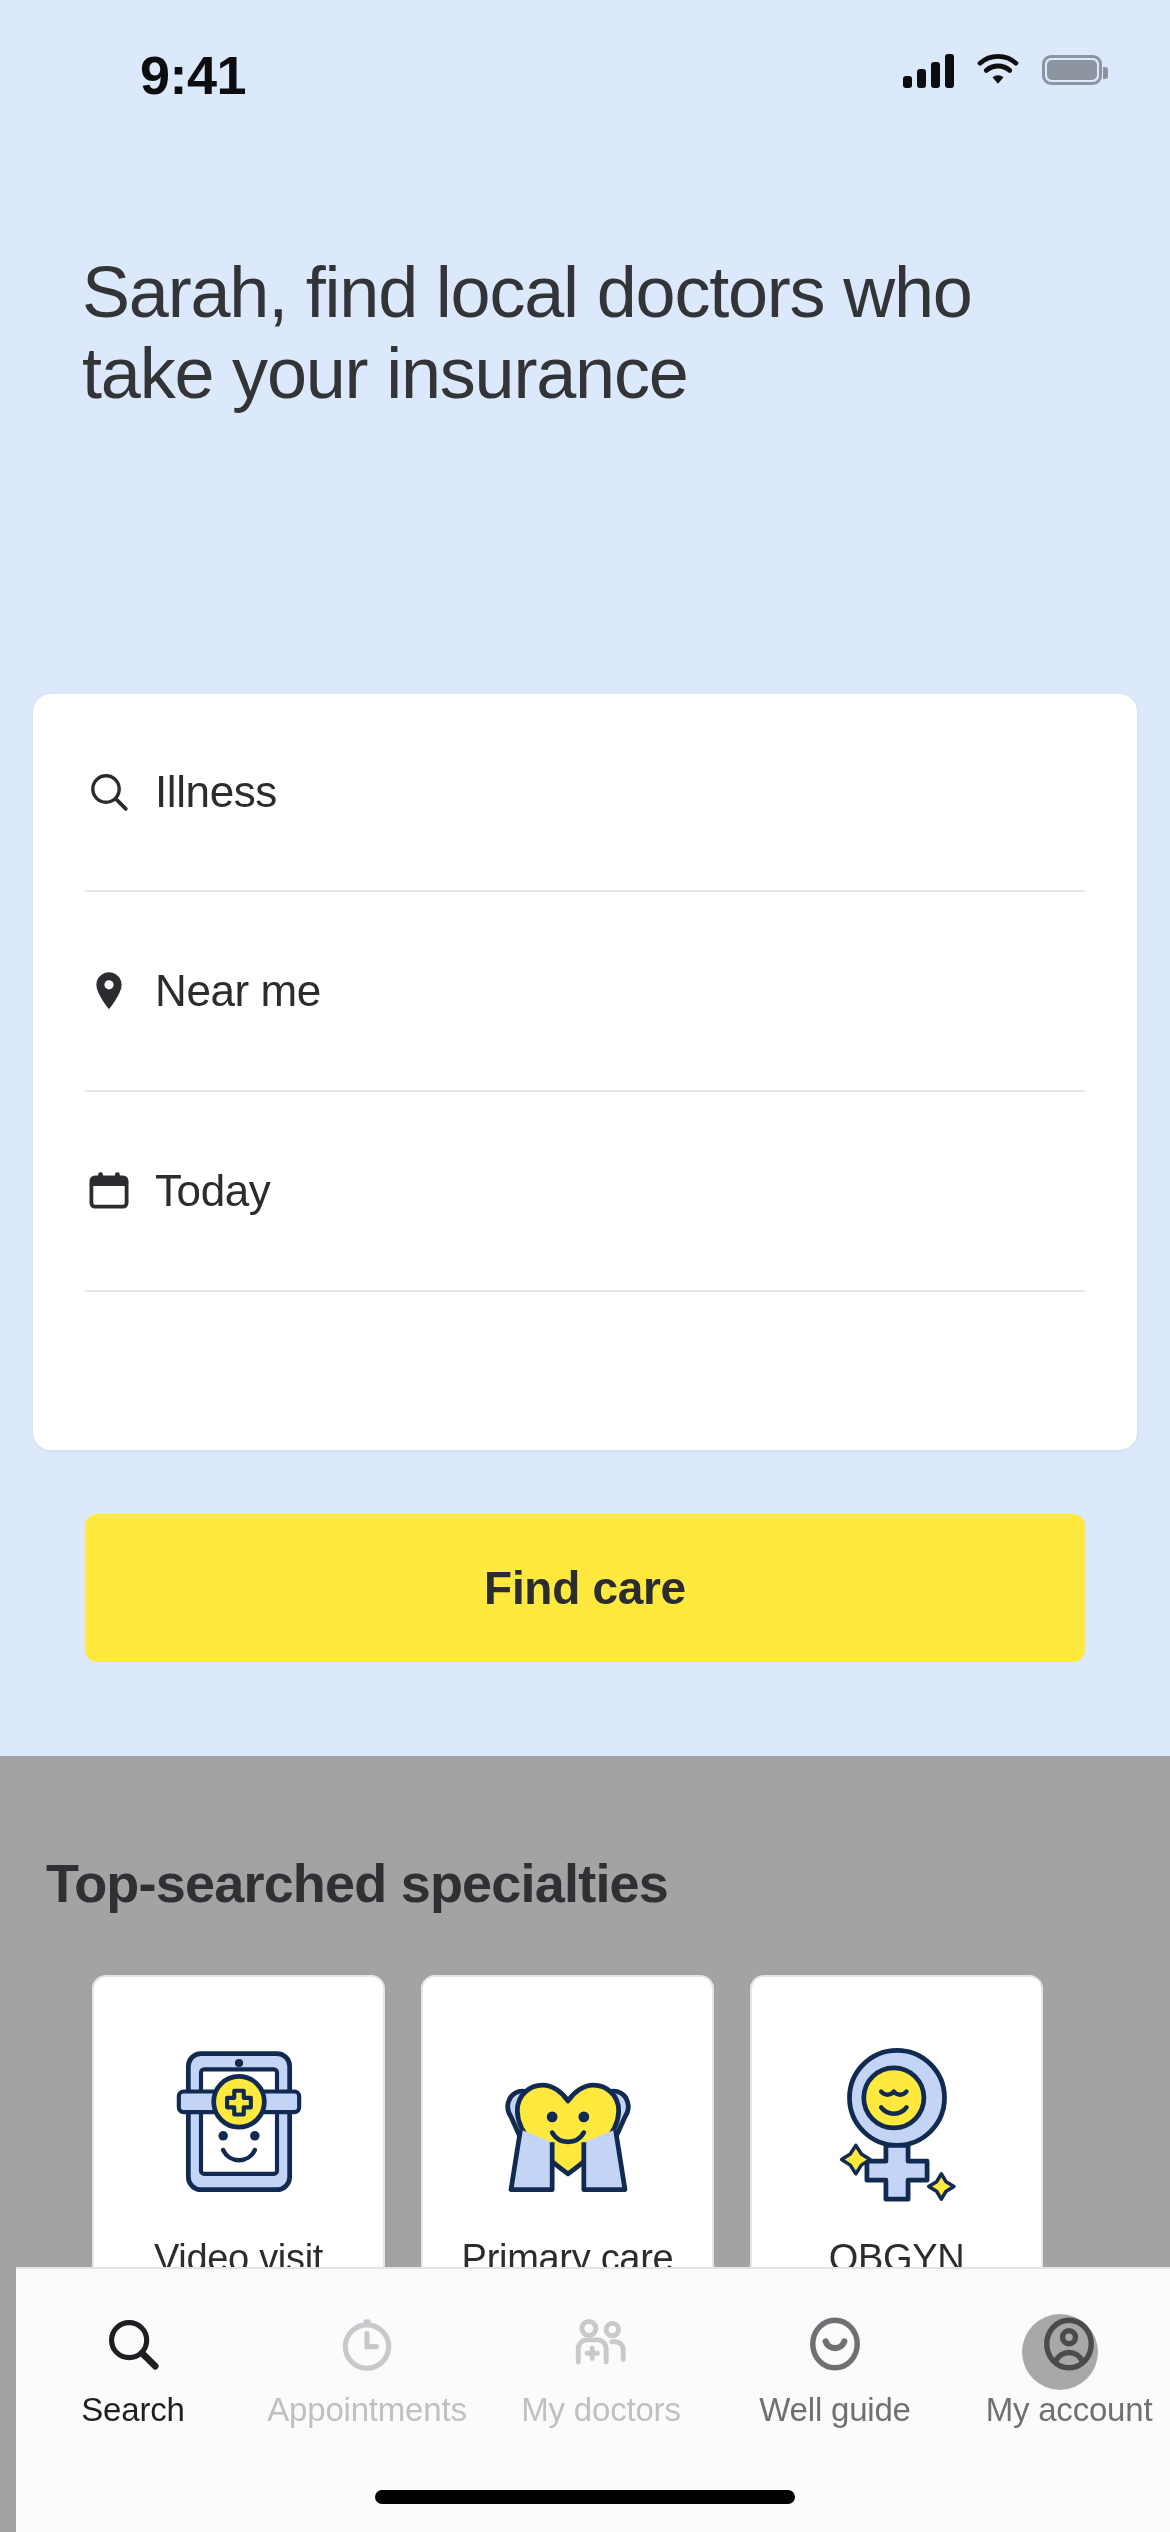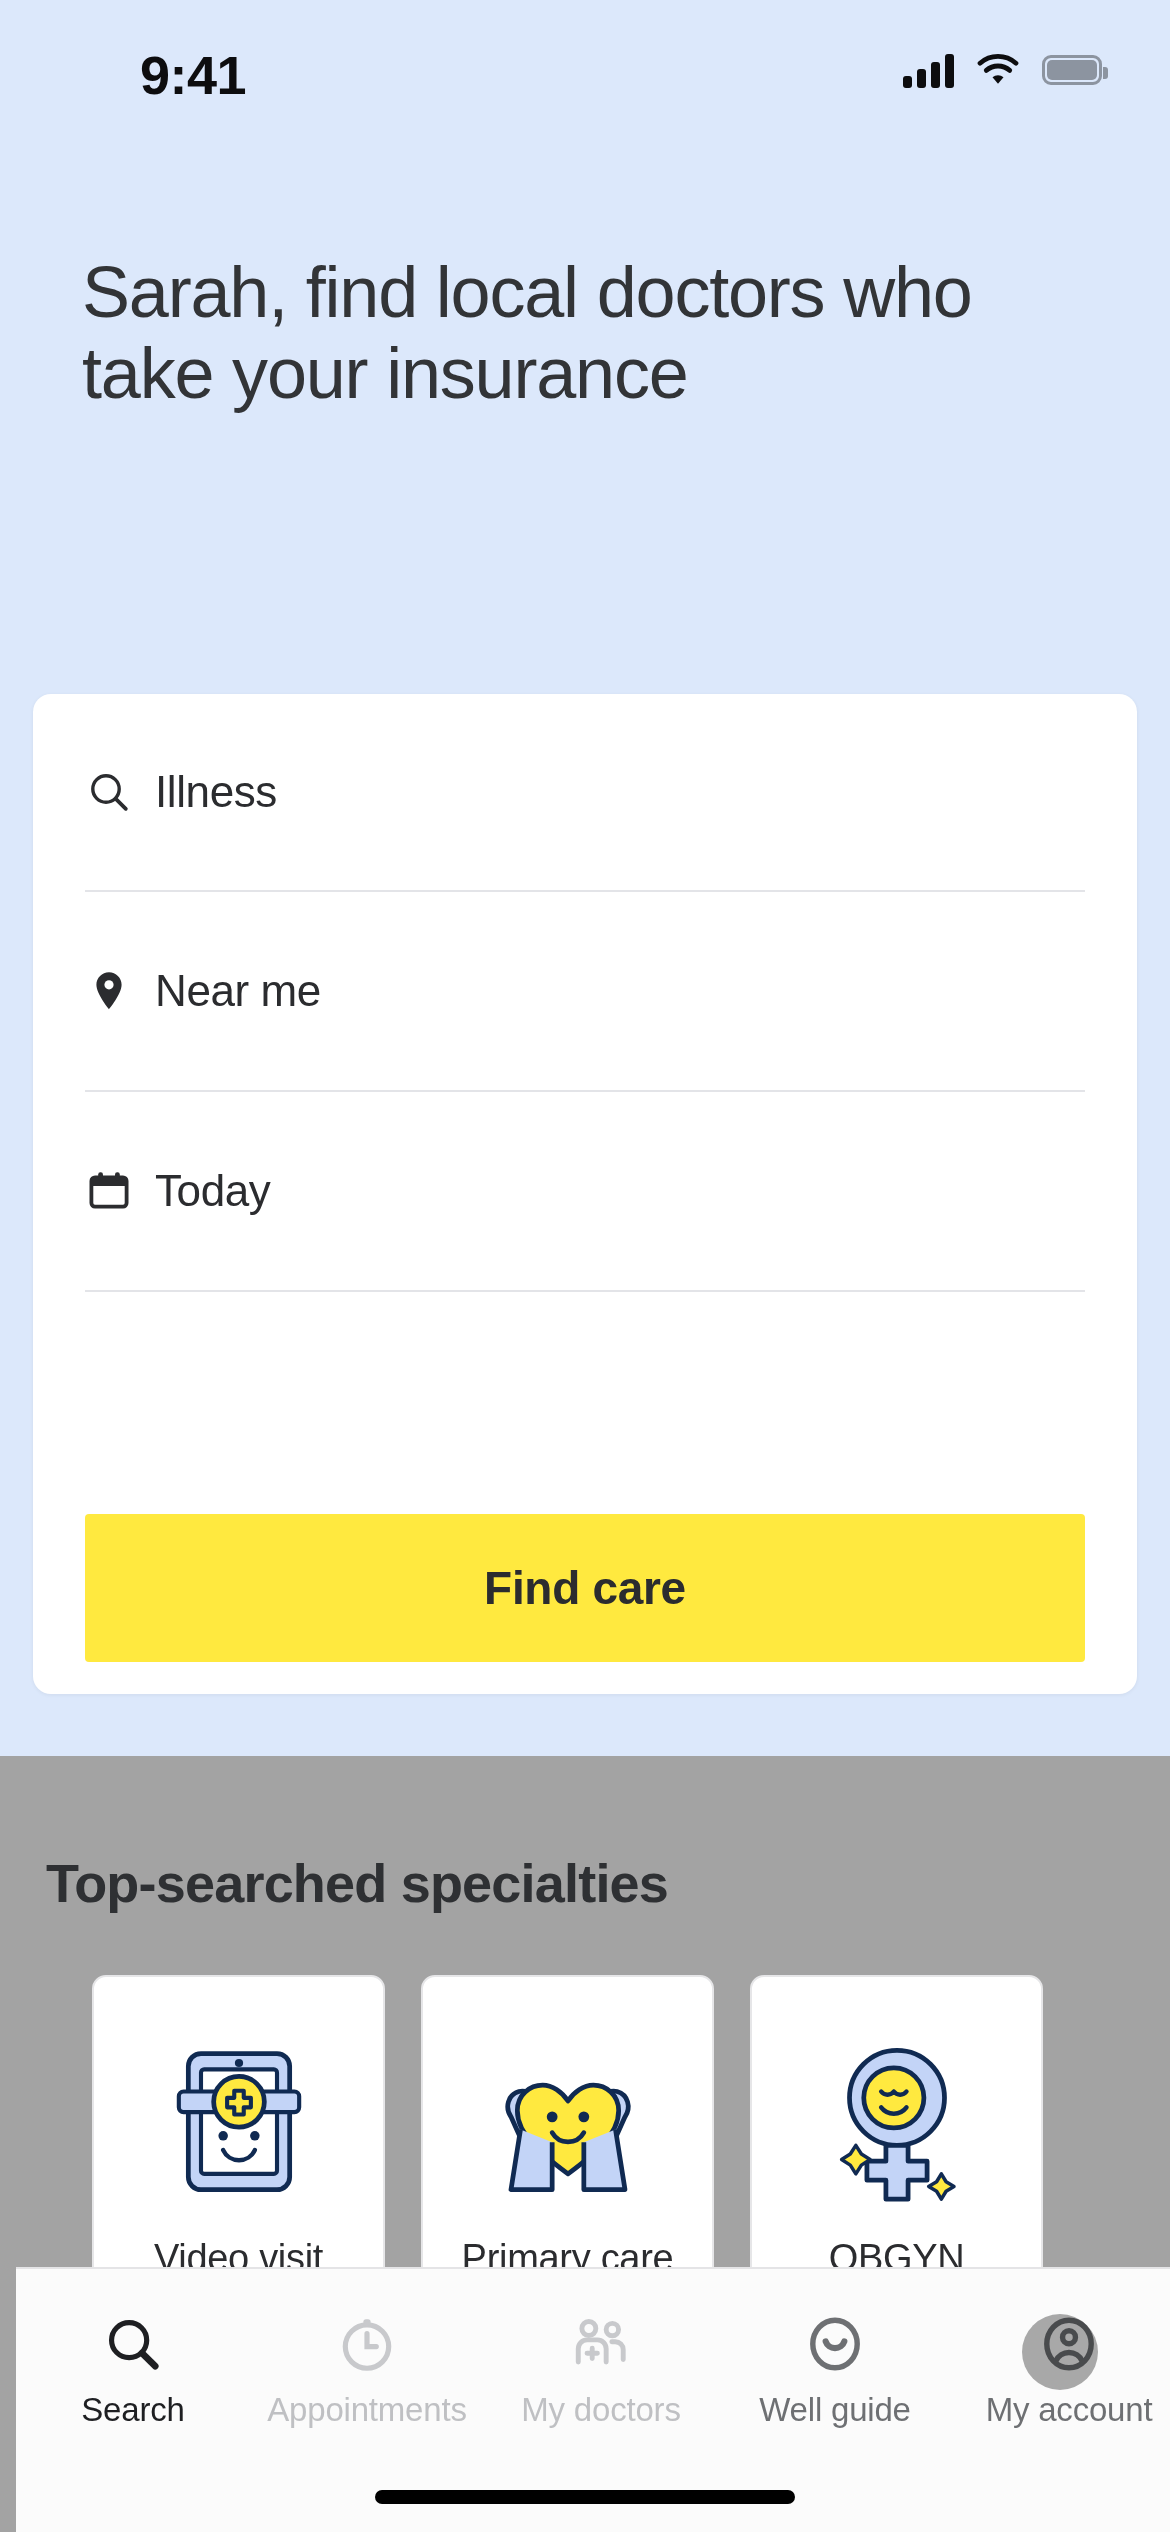--- a/index.html
+++ b/index.html
@@ -52,39 +52,39 @@
 
   
   .headline {
     position:absolute; left:82px; top:252px; width:1000px;
     font-size:72px; line-height:1.12; font-weight:400;
     color:#323437; letter-spacing:-1.2px;
   }
 
   
   .searchcard {
-    position:absolute; left:33px; top:694px; width:1104px; height:1000px;
+    position:absolute; left:33px; top:694px; width:1104px; height:756px;
     background:#FFFFFF; border-radius:18px;
     box-shadow:0 1px 4px rgba(0,0,0,0.06);
   }
   .field {
     position:relative; height:200px;
     display:flex; align-items:center;
     margin:0 52px; border-bottom:2px solid #E3E4E8;
   }
   .field:first-child { height:198px; }
   .field .ficon {
     width:56px; min-width:56px; display:flex; align-items:center; justify-content:flex-start;
   }
   .field .flabel {
     font-size:44px; color:#2B2C2F; letter-spacing:-0.4px; margin-left:14px;
   }
   .findbtn {
     position:absolute; left:52px; right:52px; top:820px; height:148px;
-    background:#FFE93F; border:none; border-radius:4px;
+    background:#FFE93F; border:none; border-radius:12px;
     font-family:"Liberation Sans", sans-serif;
     font-size:46px; font-weight:700; color:#2B2C2F; letter-spacing:-0.3px;
     cursor:pointer;
   }
 
   
   .spec-title {
     position:absolute; left:46px; top:1852px;
     font-size:54px; color:#2E3033; letter-spacing:-0.8px;
   }

